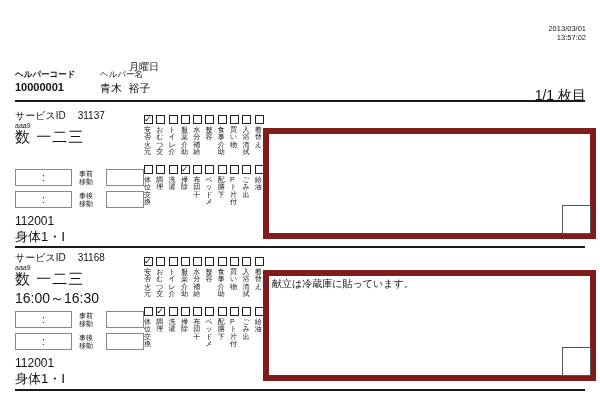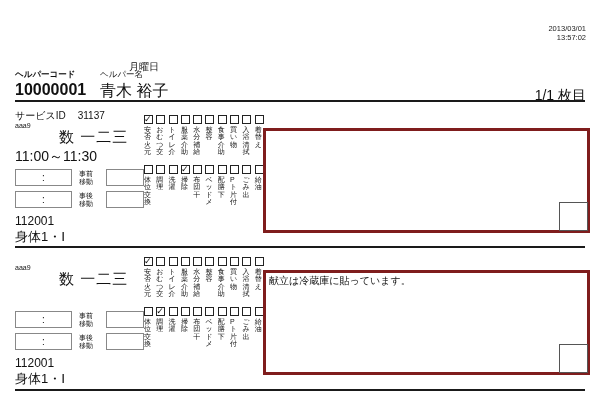--- a/index.html
+++ b/index.html
@@ -6,51 +6,51 @@
   .page{
     position:relative; width:600px; height:410px; background:#ffffff;
     font-family:"Liberation Sans","DejaVu Sans",sans-serif; color:#111;
     overflow:hidden; margin:0 auto;
   }
   .abs{position:absolute;}
   .title{left:0; top:29px; width:560px; text-align:center; font-size:17px; font-weight:bold; letter-spacing:.5px;}
   .weekday{left:129px; top:53px; font-size:10px;margin-top:7px;}
   .printstamp{right:14px; top:24px; text-align:right; font-size:7.5px; line-height:9px; color:#222;margin-left:11px;}
   .hlabel{top:69px; font-size:8.5px;}
-  .hvalue{top:81px; font-size:16px;}
-  .col-code{left:15px;font-weight:bold;} .col-name{left:100px;}
+  .hvalue{top:81px; font-size:11px;}
+  .col-code{left:15px;font-weight:bold;} .col-name{left:100px;font-family:Liberation Mono, monospace;}
   .pageno{right:14px; top:87px; font-size:14px;}
   .rule{left:15px; right:15px; height:0; border-top:2px solid #1a1a1a;}
   .rule-header{top:100px;} .rule-mid{top:246px;} .rule-bottom{top:389px;}
 
   .block{left:0; top:0; width:596px; height:140px;}
   .svc-row{left:15px; top:3px; font-size:10px;}
   .svc-row .val{margin-left:12px;}
   .client-note{left:15px; top:16px; font-size:7px;}
-  .client-name{left:15px; top:22px; font-size:15px; letter-spacing:1px;margin-left:44px;}
+  .client-name{left:15px; top:22px; font-size:15px; letter-spacing:1px;}
   .time-range{left:15px; top:42px; font-size:14px;}
   .time-box{width:55px; height:15px; border:1px solid #888; text-align:center; font-size:10px; line-height:15px; background:#fff;}
   .tb-a{left:15px; top:63px;} .tb-b{left:15px; top:85px;}
   .move-label{width:16px; font-size:7px; line-height:8.2px; word-break:break-all; color:#111;}
   .ml-a{left:79px; top:64px;} .ml-b{left:79px; top:86px;}
   .mini-box{width:36px; height:15px; border:1px solid #888; background:#fff;}
   .mb-a{left:106px; top:63px;} .mb-b{left:106px; top:85px;}
   .svc-code{left:15px; top:108px; font-size:12px;}
   .svc-type{left:15px; top:122px; font-size:13px;}
 
   .task-grid{left:144px; top:9px; width:125px; height:125px;}
   .task-row{position:absolute; left:0; display:flex;}
   .task-row-0{top:0;} .task-row-1{top:50px;}
   .task-col{width:12.3px; flex:0 0 12.3px;}
   .cb{width:7px; height:7px; border:1px solid #222; background:#fff; position:relative;}
   .cb.checked::after{content:"✓"; position:absolute; left:-1px; top:-2px; font-size:9px; font-weight:bold; color:#111;}
   .vlabel{margin-top:2px;}
   .vlabel div{width:8px; font-size:7px; line-height:7.3px; text-align:left;}
 
-  .note-box{left:263px; top:22px; width:321px; height:99px; border:3px solid #7f1d1d; background:#fff;}
+  .note-box{left:263px; top:22px; width:321px; height:99px; border:6px solid #7f1d1d; background:#fff;}
   .note-text{font-size:10px; padding:1px 3px; line-height:13px;}
   .stamp-box{position:absolute; right:-1px; bottom:-1px; width:27px; height:27px; border:1px solid #555; background:#fff;}
 </style>
 </head>
 <body>
 
 <div class="page">
 
   <div class="abs weekday">月曜日</div>
   <div class="abs printstamp">
@@ -65,21 +65,20 @@
   <div class="abs pageno">1/1 枚目</div>
 
   <div class="abs rule rule-header"></div>
 
   <div class="abs block" style="top:106px;">
     <div class="abs svc-row">
       <span>サービスID</span><span class="val">31137</span>
     </div>
     <div class="abs client-note">aaa9</div>
     <div class="abs client-name">数 一二三</div>
-    <div class="abs time-range">11:00～11:30</div>
 
     <div class="abs time-box tb-a">:</div>
     <div class="abs move-label ml-a">事前移動</div>
     <div class="abs mini-box mb-a"></div>
     <div class="abs time-box tb-b">:</div>
     <div class="abs move-label ml-b">事後移動</div>
     <div class="abs mini-box mb-b"></div>
 
     <div class="abs svc-code">112001</div>
     <div class="abs svc-type">身体1・Ⅰ</div>
@@ -258,22 +257,26 @@
 
     <div class="abs note-box">
       <div class="note-text"></div>
       <div class="stamp-box"></div>
     </div>
   </div>
 
   <div class="abs rule rule-mid"></div>
 
   <div class="abs block" style="top:248px;">
+    <div class="abs svc-row">
+      <span>サービスID</span><span class="val">31168</span>
+    </div>
     <div class="abs client-note">aaa9</div>
     <div class="abs client-name">数 一二三</div>
+    <div class="abs time-range">16:00～16:30</div>
 
     <div class="abs time-box tb-a">:</div>
     <div class="abs move-label ml-a">事前移動</div>
     <div class="abs mini-box mb-a"></div>
     <div class="abs time-box tb-b">:</div>
     <div class="abs move-label ml-b">事後移動</div>
     <div class="abs mini-box mb-b"></div>
 
     <div class="abs svc-code">112001</div>
     <div class="abs svc-type">身体1・Ⅰ</div>

